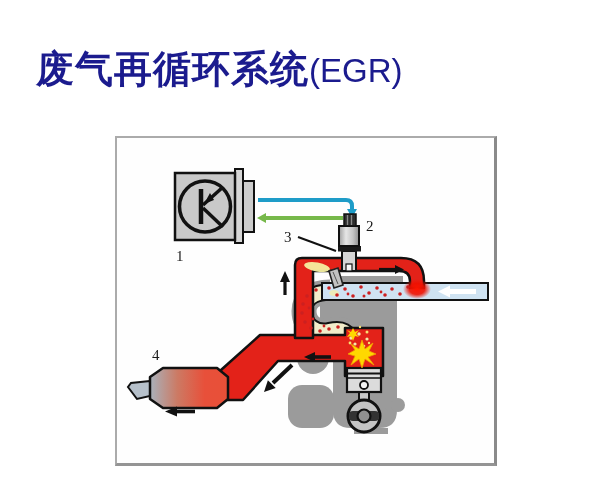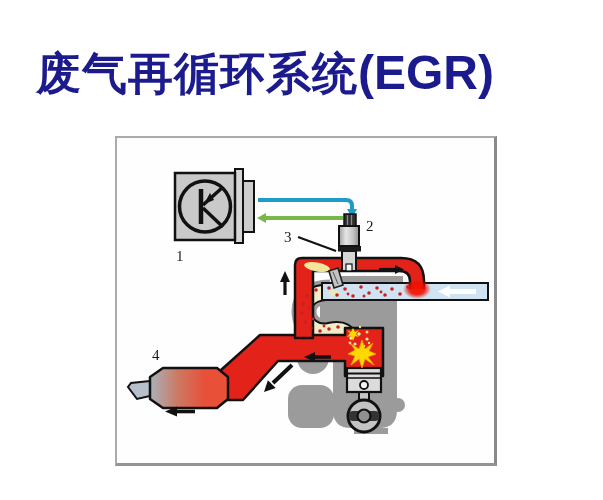--- a/index.html
+++ b/index.html
@@ -3,24 +3,24 @@
 <meta charset="utf-8">
 <style>
   html,body{margin:0;padding:0;background:#ffffff;}
   .slide{
     position:relative;width:603px;height:500px;background:#ffffff;overflow:hidden;
   }
   .title{
     position:absolute;left:36px;top:44px;white-space:nowrap;color:#1b1b8e;
   }
   .title .zh{
-    font-family:Liberation Serif, serif;font-size:45px;font-weight:600;letter-spacing:1px;
+    font-family:Liberation Serif, serif;font-size:38px;font-weight:600;letter-spacing:1px;
   }
   .title .en{
-    font-family:"Liberation Sans",sans-serif;font-size:48px;font-weight:700;letter-spacing:0px;
+    font-family:"Liberation Sans",sans-serif;font-size:33px;font-weight:400;letter-spacing:0px;
   }
   .frame{
     position:absolute;left:115px;top:136px;width:377px;height:325px;background:#fefefe;
     border:2px solid #ababab;border-right:3px solid #8a8a8a;border-bottom:3px solid #949494;
   }
   .frame svg{display:block;}
   text.num{
     font-family:"Liberation Serif",serif;font-size:15px;fill:#1a1a1a;
   }
 </style>

